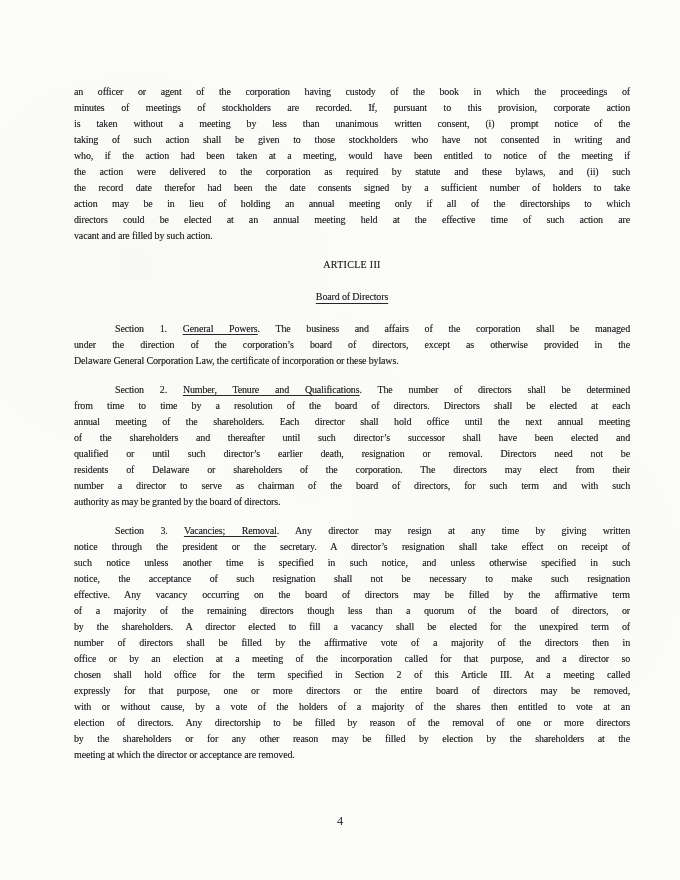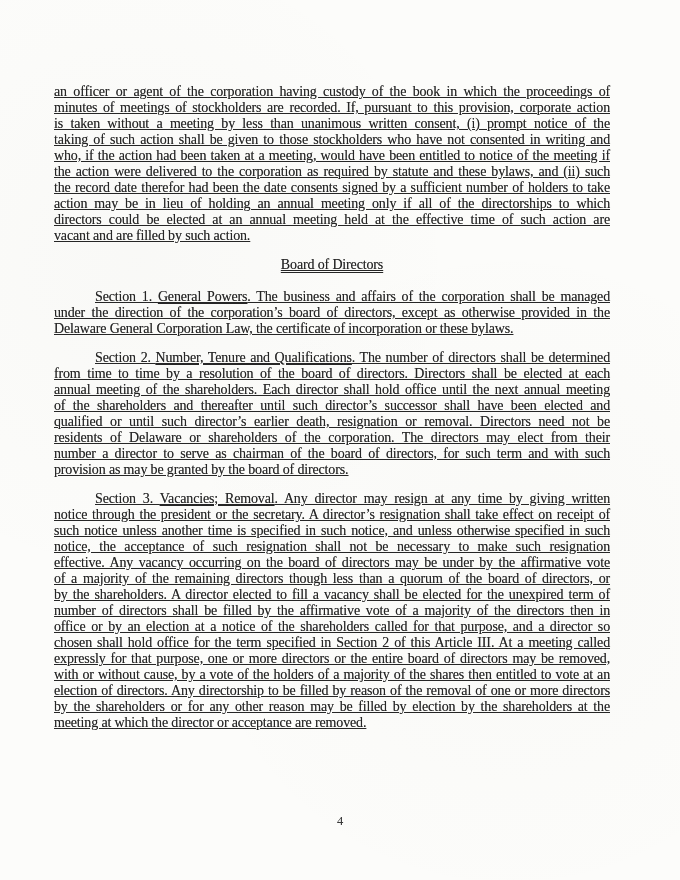--- a/index.html
+++ b/index.html
@@ -18,28 +18,27 @@
     position: relative;
     width: 680px;
     height: 880px;
     background:
       radial-gradient(circle at 20% 30%, rgba(120,120,110,0.025), transparent 40%),
       radial-gradient(circle at 75% 65%, rgba(120,120,110,0.02), transparent 45%),
       #fcfcfa;
   }
   .doc {
     position: absolute;
-    left: 54px;
+    left: 74px;
     top: 84px;
     width: 556px;
-    font-size: 14px;
+    font-size: 10px;
     line-height: 16px;
     letter-spacing: -0.15px;
     text-shadow: 0 0 0.45px rgba(45,45,45,0.55);
-    text-decoration: underline;
   }
   .paragraph { margin: 0 0 13px 0; }
   .line {
     text-align: justify;
     text-align-last: justify;
   }
   .line.last { text-align-last: left; }
   .line.indent { text-indent: 41px; }
   .u {
     text-decoration: underline;
@@ -76,46 +75,47 @@
         <div class="line">minutes of meetings of stockholders are recorded. If, pursuant to this provision, corporate action</div>
         <div class="line">is taken without a meeting by less than unanimous written consent, (i) prompt notice of the</div>
         <div class="line">taking of such action shall be given to those stockholders who have not consented in writing and</div>
         <div class="line">who, if the action had been taken at a meeting, would have been entitled to notice of the meeting if</div>
         <div class="line">the action were delivered to the corporation as required by statute and these bylaws, and (ii) such</div>
         <div class="line">the record date therefor had been the date consents signed by a sufficient number of holders to take</div>
         <div class="line">action may be in lieu of holding an annual meeting only if all of the directorships to which</div>
         <div class="line">directors could be elected at an annual meeting held at the effective time of such action are</div>
         <div class="line last">vacant and are filled by such action.</div>
       </div>
+      <div class="article-heading">ARTICLE III</div>
       <div class="article-subtitle"><span class="u">Board of Directors</span></div>
       <div class="paragraph">
         <div class="line indent"><span>Section 1. </span><span class="u">General Powers</span><span>. The business and affairs of the corporation shall be managed</span></div>
         <div class="line">under the direction of the corporation’s board of directors, except as otherwise provided in the</div>
         <div class="line last">Delaware General Corporation Law, the certificate of incorporation or these bylaws.</div>
       </div>
       <div class="paragraph">
         <div class="line indent"><span>Section 2. </span><span class="u">Number, Tenure and Qualifications</span><span>. The number of directors shall be determined</span></div>
         <div class="line">from time to time by a resolution of the board of directors. Directors shall be elected at each</div>
         <div class="line">annual meeting of the shareholders. Each director shall hold office until the next annual meeting</div>
         <div class="line">of the shareholders and thereafter until such director’s successor shall have been elected and</div>
         <div class="line">qualified or until such director’s earlier death, resignation or removal. Directors need not be</div>
         <div class="line">residents of Delaware or shareholders of the corporation. The directors may elect from their</div>
         <div class="line">number a director to serve as chairman of the board of directors, for such term and with such</div>
-        <div class="line last">provision as may be granted by the board of directors.</div>
+        <div class="line last">authority as may be granted by the board of directors.</div>
       </div>
       <div class="paragraph">
         <div class="line indent"><span>Section 3. </span><span class="u">Vacancies; Removal</span><span>. Any director may resign at any time by giving written</span></div>
         <div class="line">notice through the president or the secretary. A director’s resignation shall take effect on receipt of</div>
         <div class="line">such notice unless another time is specified in such notice, and unless otherwise specified in such</div>
         <div class="line">notice, the acceptance of such resignation shall not be necessary to make such resignation</div>
-        <div class="line">effective. Any vacancy occurring on the board of directors may be under by the affirmative vote</div>
+        <div class="line">effective. Any vacancy occurring on the board of directors may be filled by the affirmative term</div>
         <div class="line">of a majority of the remaining directors though less than a quorum of the board of directors, or</div>
         <div class="line">by the shareholders. A director elected to fill a vacancy shall be elected for the unexpired term of</div>
         <div class="line">number of directors shall be filled by the affirmative vote of a majority of the directors then in</div>
-        <div class="line">office or by an election at a notice of the shareholders called for that purpose, and a director so</div>
+        <div class="line">office or by an election at a meeting of the incorporation called for that purpose, and a director so</div>
         <div class="line">chosen shall hold office for the term specified in Section 2 of this Article III.  At a meeting called</div>
         <div class="line">expressly for that purpose, one or more directors or the entire board of directors may be removed,</div>
         <div class="line">with or without cause, by a vote of the holders of a majority of the shares then entitled to vote at an</div>
         <div class="line">election of directors. Any directorship to be filled by reason of the removal of one or more directors</div>
         <div class="line">by the shareholders or for any other reason may be filled by election by the shareholders at the</div>
         <div class="line last">meeting at which the director or acceptance are removed.</div>
       </div>
     </div>
   <div class="page-footer">4</div>
 </div>

